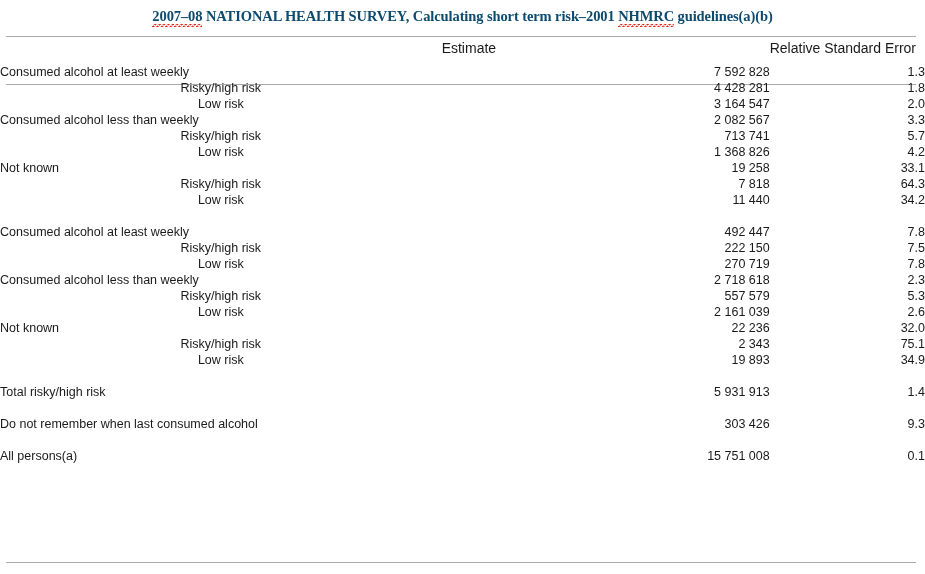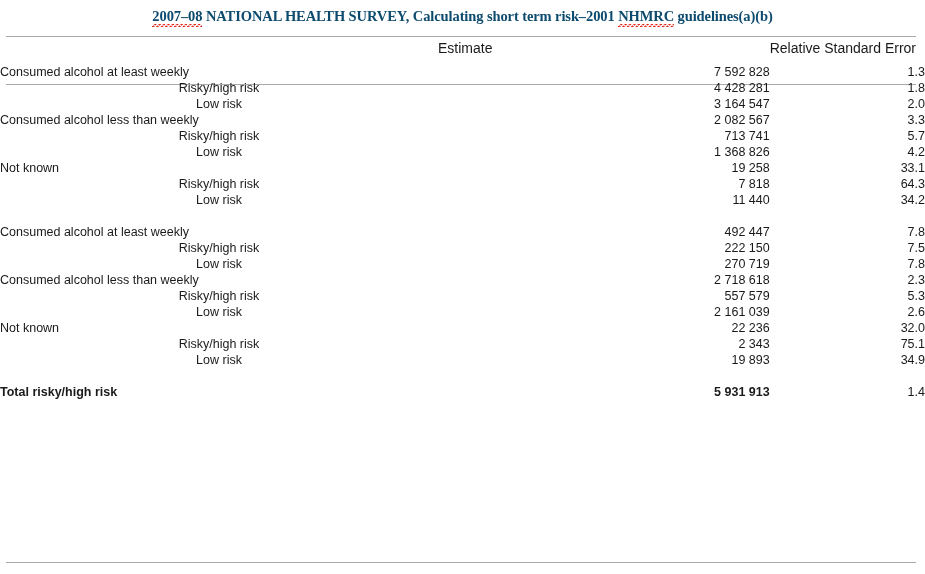--- a/index.html
+++ b/index.html
@@ -113,21 +113,21 @@
     padding-right: 9px;
     white-space: nowrap;
   }
 
   
   .lvl0 { padding-left: 6px; }
   .lvl1 { padding-left: 34px; }
   .lvl2 { padding-left: 66px; text-align: center; }
 
   
-  tr.total td { font-weight: bold; }
+  tr.total td { font-weight: normal; }
   tr.total td.rse { font-weight: normal; }
 
   
   tr.spacer td { height: 16px; line-height: 16px; }
 </style>
 </head>
 <body>
 
 <div class="sheet">
 
@@ -256,21 +256,31 @@
         <tr class="data-row total">
           <td class="label lvl1">Total risky/high risk</td>
           <td class="est">5 931 913</td>
           <td class="rse">1.4</td>
         </tr>
         <tr class="spacer">
           <td></td>
           <td></td>
           <td></td>
         </tr>
-        <tr class="spacer">
-          <td></td>
-          <td></td>
-          <td></td>
+        <tr class="data-row">
+          <td class="label lvl0">Do not remember when last consumed alcohol</td>
+          <td class="est">303 426</td>
+          <td class="rse">9.3</td>
+        </tr>
+        <tr class="spacer">
+          <td></td>
+          <td></td>
+          <td></td>
+        </tr>
+        <tr class="data-row">
+          <td class="label lvl0">All persons(a)</td>
+          <td class="est">15 751 008</td>
+          <td class="rse">0.1</td>
         </tr>
       </tbody>
   </table>
 
 </div>
 
 </body></html>

